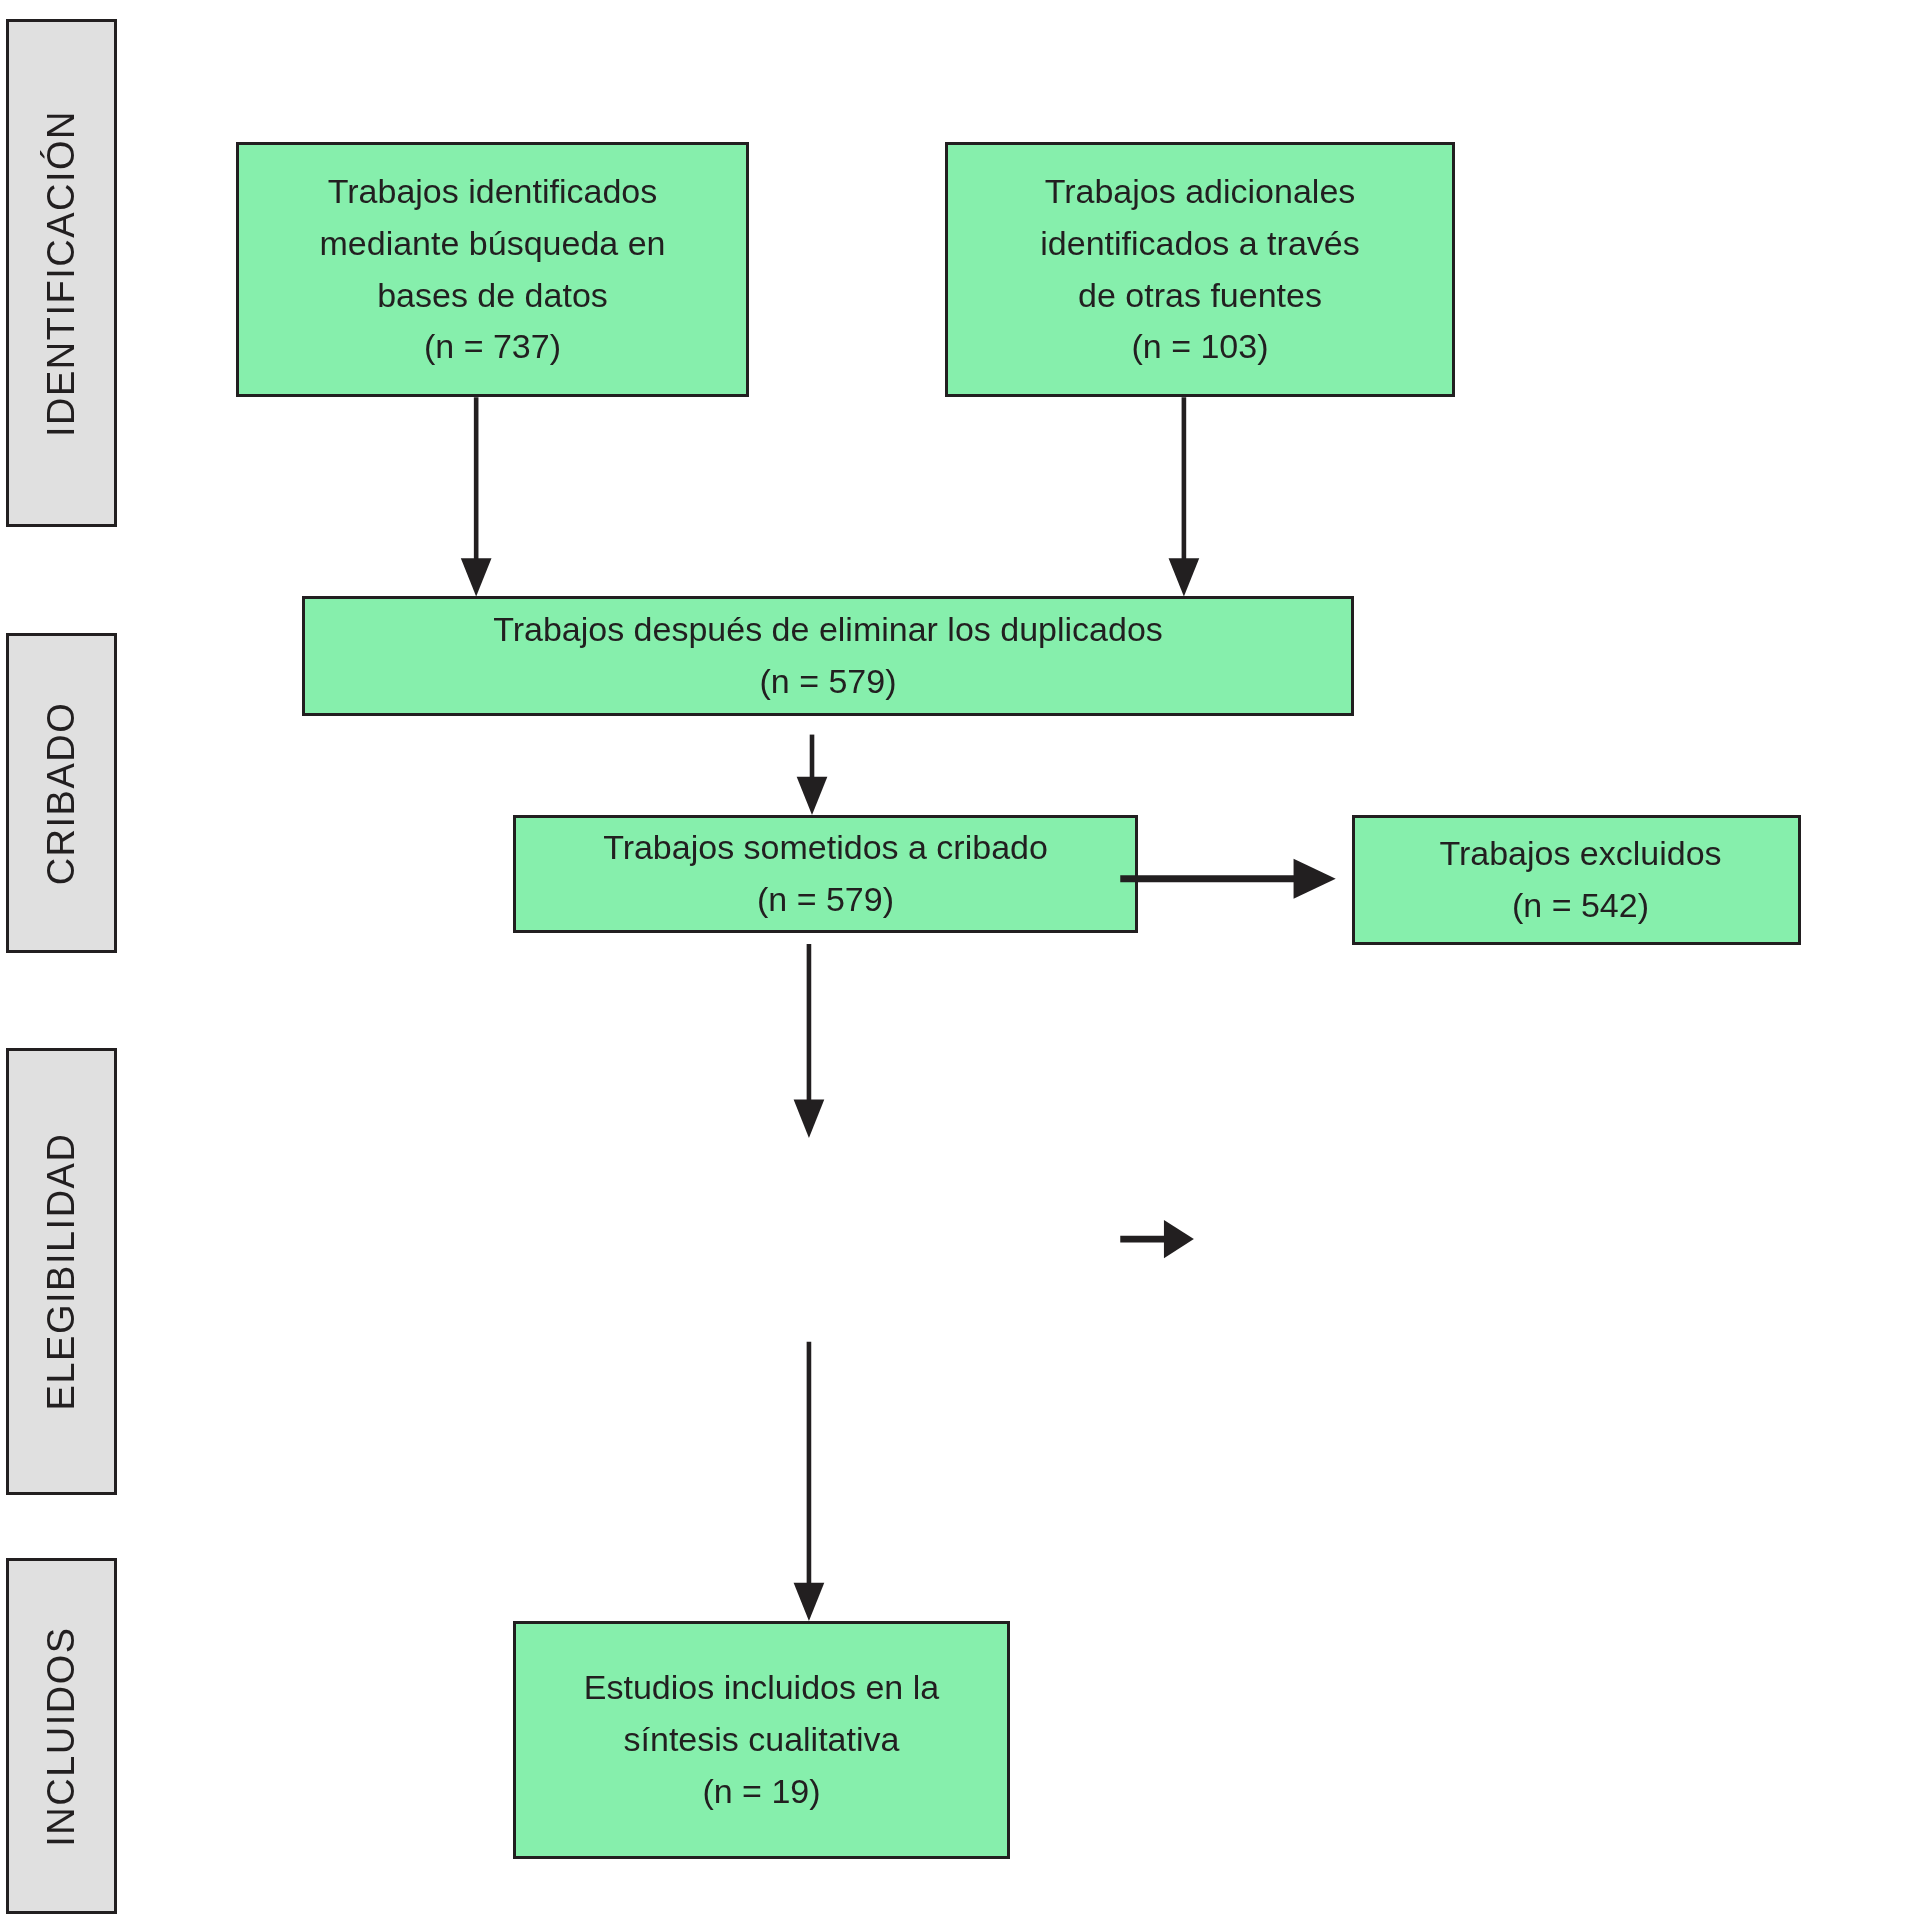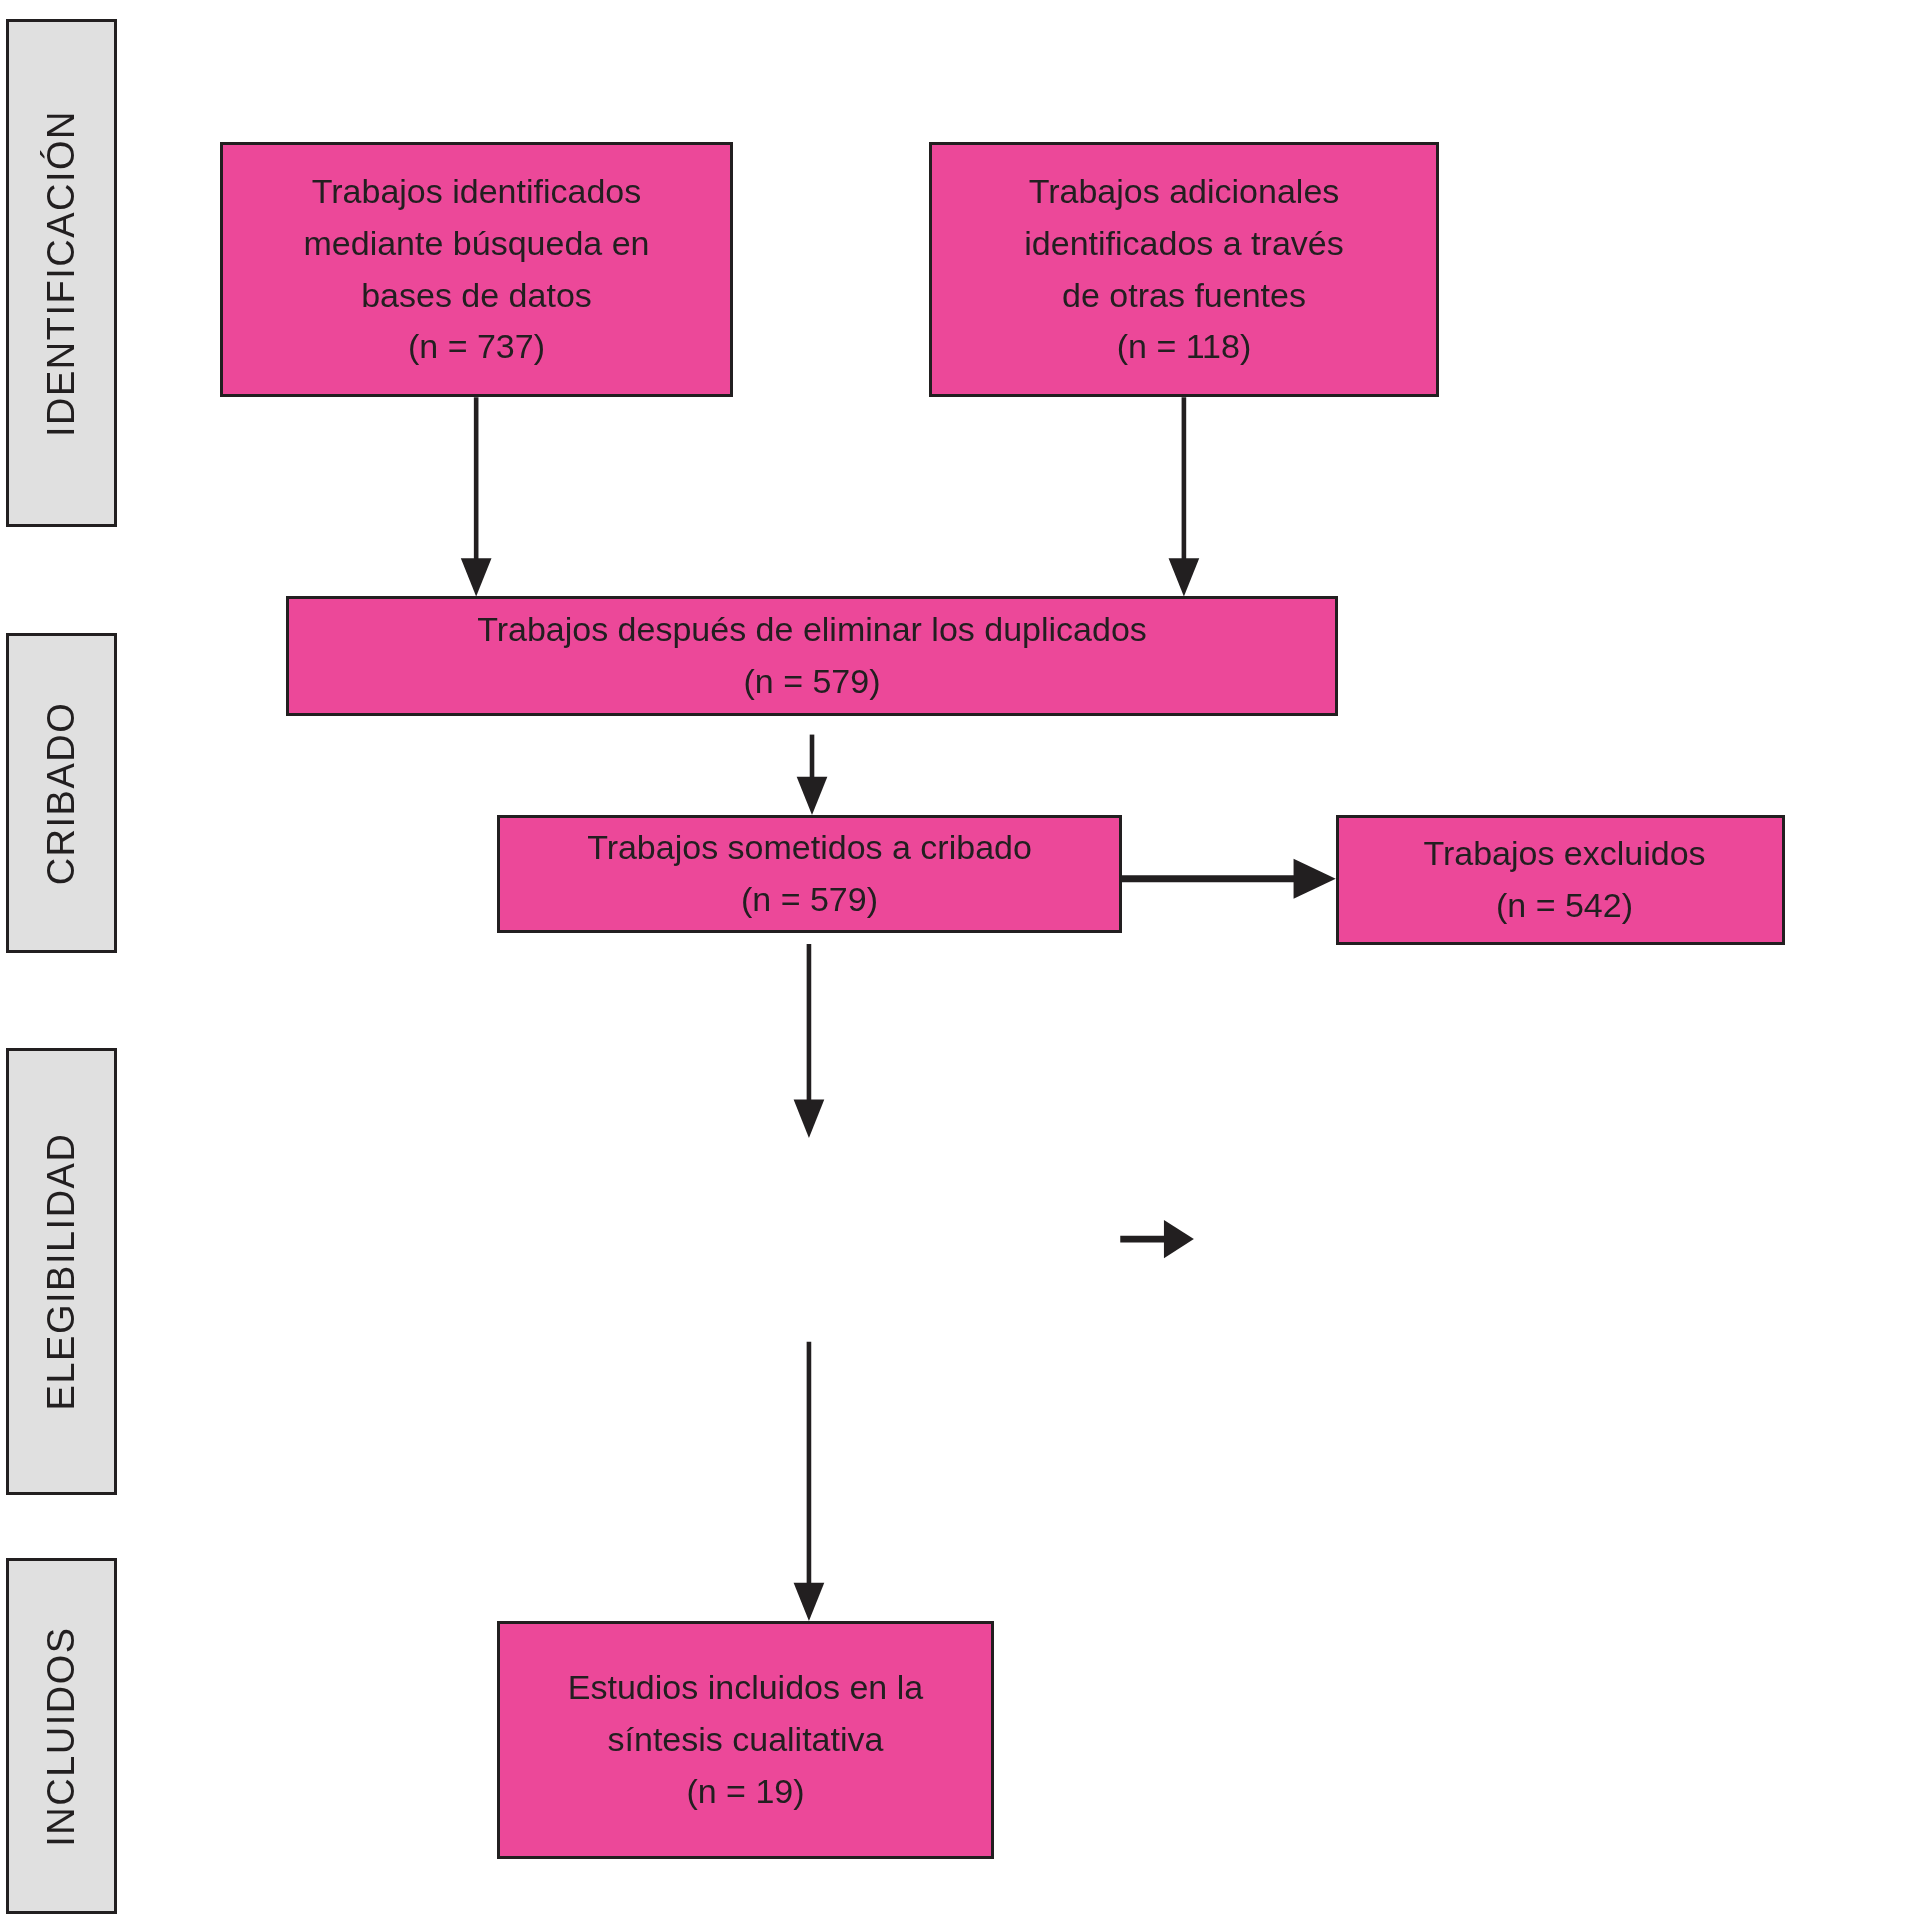--- a/index.html
+++ b/index.html
@@ -36,31 +36,32 @@
     color: #221f20;
   }
   #stage-identificacion { top: 19px;   height: 508px; }
   #stage-cribado        { top: 633px;  height: 320px; }
   #stage-elegibilidad   { top: 1048px; height: 447px; }
   #stage-incluidos      { top: 1558px; height: 356px; }
 
   
   .flow-box {
     position: absolute;
-    background: #ec4899;
+    background: #86efac;
     border: 3.8px solid #221f20;
     box-sizing: border-box;
     display: flex;
     align-items: center;
     justify-content: center;
     text-align: center;
     font-size: 34px;
     line-height: 1.52;
     white-space: pre-wrap;
     color: #221f20;
+    margin-left: 16px;
   }
   #box-identified-databases     { left: 220px;  top: 142px;  width: 513px;  height: 255px; }
   #box-identified-other-sources { left: 929px; top: 142px;  width: 510px;  height: 255px; }
   #box-after-duplicates         { left: 286px;  top: 596px;  width: 1052px; height: 120px; }
   #box-screened                 { left: 497px;  top: 815px; width: 625px;  height: 118px; }
   #box-excluded                 { left: 1336px; top: 815px; width: 449px;  height: 130px; padding-left: 8px; }
   #box-fulltext-assessed        { left: 497px;  top: 1138px; width: 625px;  height: 203px; }
   #box-fulltext-excluded        { left: 1194px; top: 1138px; width: 711px;  height: 203px; }
   #box-included-qualitative     { left: 497px;  top: 1621px; width: 497px;  height: 238px; }
 
@@ -91,21 +92,21 @@
     <span class="stage-label">INCLUIDOS</span>
   </div>
 
   <div class="flow-box" id="box-identified-databases">Trabajos identificados
 mediante búsqueda en
 bases de datos
 (n = 737)</div>
   <div class="flow-box" id="box-identified-other-sources">Trabajos adicionales
 identificados a través
 de otras fuentes
-(n = 118)</div>
+(n = 103)</div>
   <div class="flow-box" id="box-after-duplicates">Trabajos después de eliminar los duplicados
 (n = 579)</div>
   <div class="flow-box" id="box-screened">Trabajos sometidos a cribado
 (n = 579)</div>
   <div class="flow-box" id="box-excluded">Trabajos excluidos
 (n = 542)</div>
   <div class="flow-box" id="box-included-qualitative">Estudios incluidos en la
 síntesis cualitativa
 (n = 19)</div>
 

